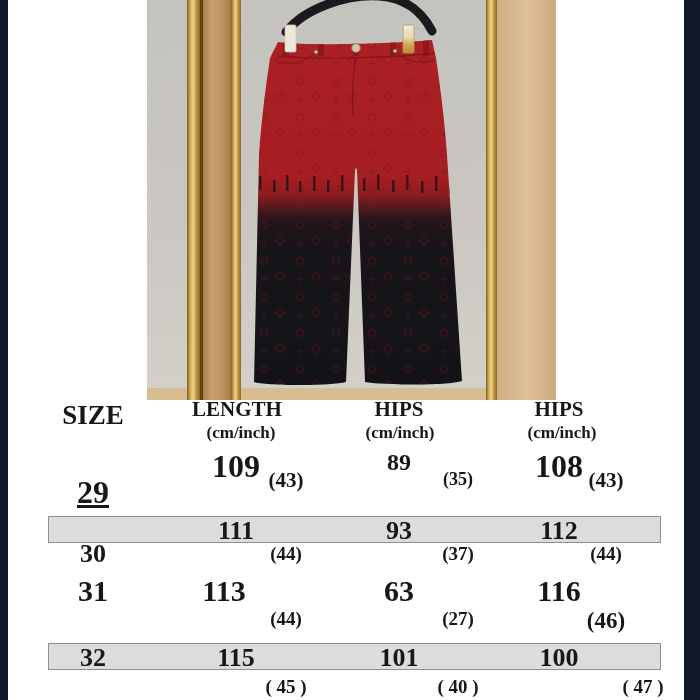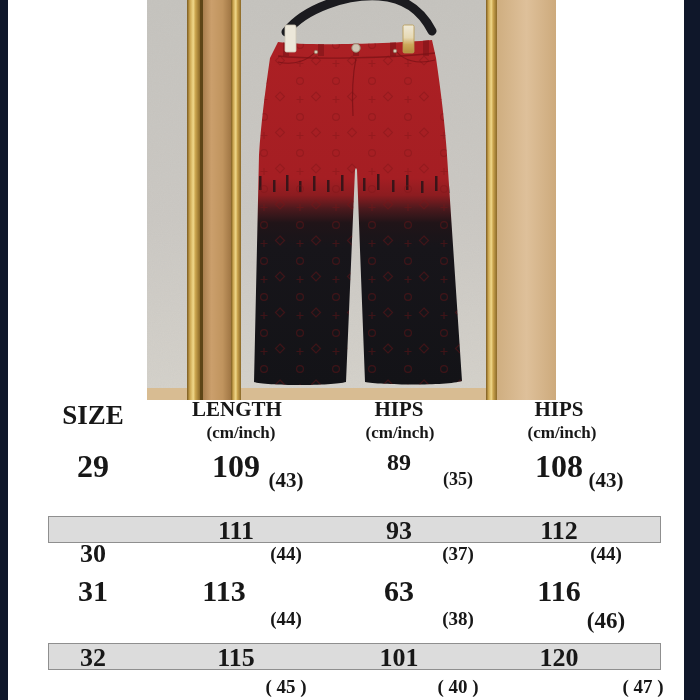--- a/index.html
+++ b/index.html
@@ -148,47 +148,47 @@
       <div class="band" style="top:643px;"></div>
 
       <span class="c" style="left:85px;top:402px;font-size:27px;">SIZE</span>
       <span class="c" style="left:229px;top:399px;font-size:21px;">LENGTH</span>
       <span class="c" style="left:391px;top:399px;font-size:21px;">HIPS</span>
       <span class="c" style="left:551px;top:399px;font-size:21px;">HIPS</span>
       <span class="c" style="left:233px;top:424px;font-size:17px;">(cm/inch)</span>
       <span class="c" style="left:392px;top:424px;font-size:17px;">(cm/inch)</span>
       <span class="c" style="left:554px;top:424px;font-size:17px;">(cm/inch)</span>
 
-      <span class="c" style="left:85px;top:450px;font-size:32px;">29</span>
+      <span class="c" style="left:85px;top:476px;font-size:32px;text-decoration:underline;">29</span>
       <span class="c" style="left:228px;top:450px;font-size:32px;">109</span>
       <span class="c" style="left:391px;top:450px;font-size:24px;">89</span>
       <span class="c" style="left:551px;top:450px;font-size:32px;">108</span>
       <span class="c" style="left:278px;top:470px;font-size:21px;">(43)</span>
       <span class="c" style="left:450px;top:470px;font-size:18px;">(35)</span>
       <span class="c" style="left:598px;top:470px;font-size:21px;">(43)</span>
 
       <span class="c" style="left:85px;top:518px;font-size:26px;margin-top:23px;">30</span>
       <span class="c" style="left:228px;top:518px;font-size:26px;">111</span>
       <span class="c" style="left:391px;top:518px;font-size:26px;">93</span>
       <span class="c" style="left:551px;top:518px;font-size:26px;">112</span>
       <span class="c" style="left:278px;top:544px;font-size:19px;">(44)</span>
       <span class="c" style="left:450px;top:544px;font-size:19px;">(37)</span>
       <span class="c" style="left:598px;top:544px;font-size:19px;">(44)</span>
 
       <span class="c" style="left:85px;top:576px;font-size:30px;">31</span>
       <span class="c" style="left:216px;top:576px;font-size:30px;">113</span>
       <span class="c" style="left:391px;top:576px;font-size:30px;">63</span>
       <span class="c" style="left:551px;top:576px;font-size:30px;">116</span>
       <span class="c" style="left:278px;top:609px;font-size:19px;">(44)</span>
-      <span class="c" style="left:450px;top:609px;font-size:19px;">(38)</span>
+      <span class="c" style="left:450px;top:609px;font-size:19px;">(27)</span>
       <span class="c" style="left:598px;top:609px;font-size:23px;">(46)</span>
 
       <span class="c" style="left:85px;top:645px;font-size:26px;">32</span>
       <span class="c" style="left:228px;top:645px;font-size:26px;">115</span>
       <span class="c" style="left:391px;top:645px;font-size:26px;">101</span>
-      <span class="c" style="left:551px;top:645px;font-size:26px;">120</span>
+      <span class="c" style="left:551px;top:645px;font-size:26px;">100</span>
       <span class="c" style="left:278px;top:677px;font-size:19px;">( 45 )</span>
       <span class="c" style="left:450px;top:677px;font-size:19px;">( 40 )</span>
       <span class="c" style="left:598px;top:677px;font-size:19px;margin-left:37px;">( 47 )</span>
     </div>
 
   </div>
 </div>
 
 </body></html>

